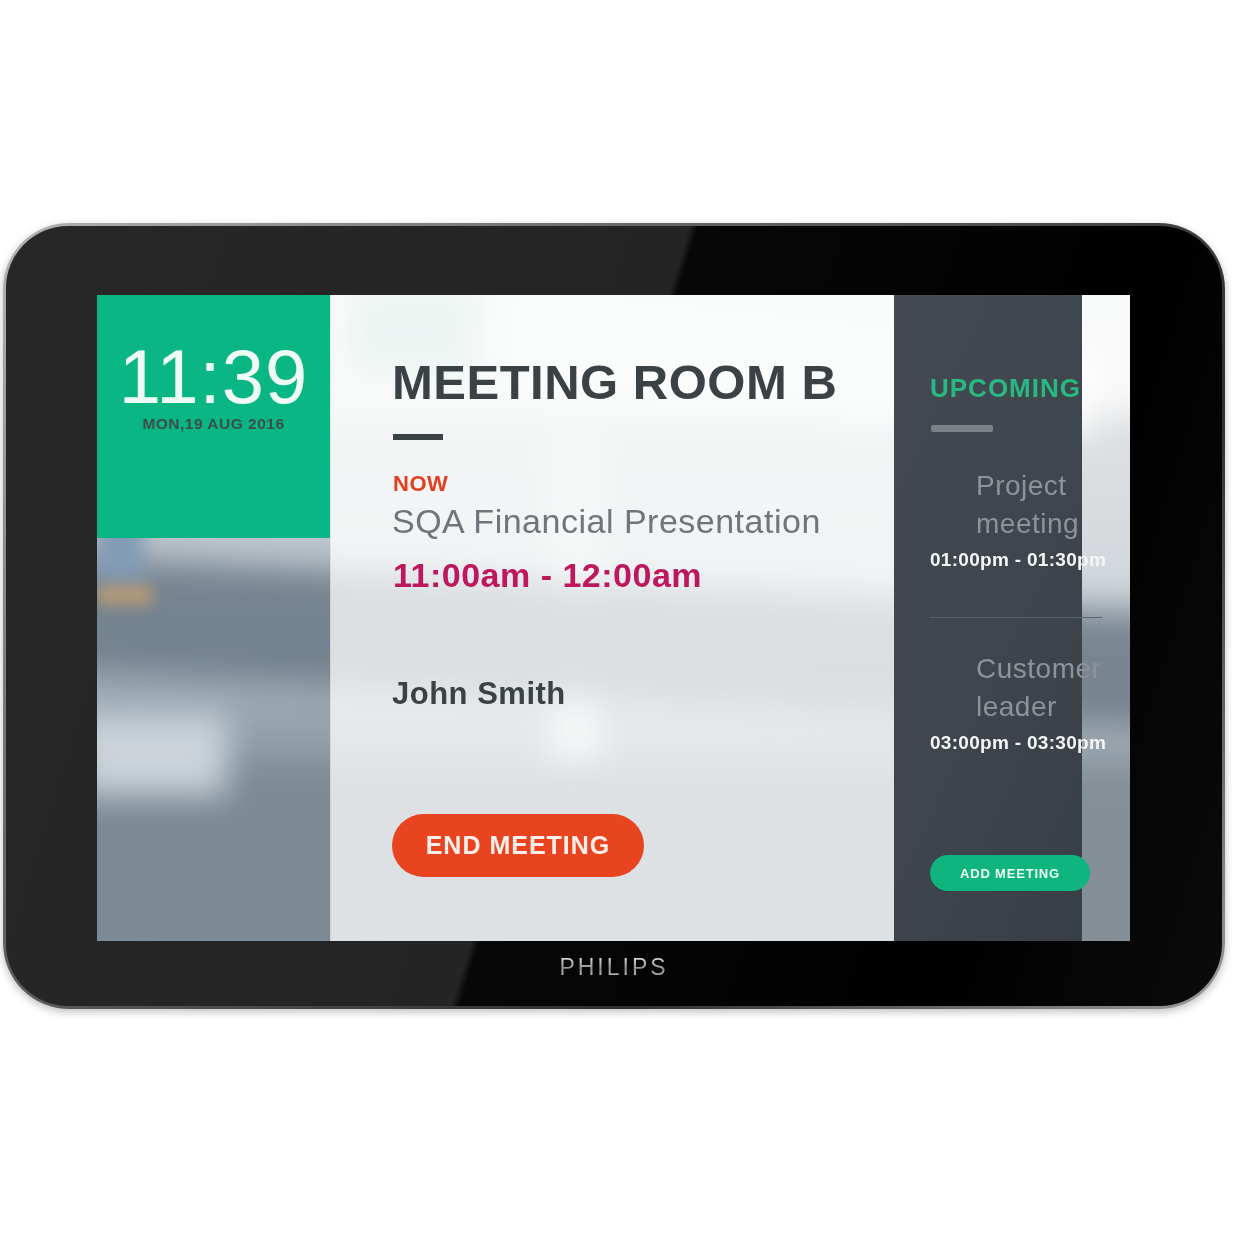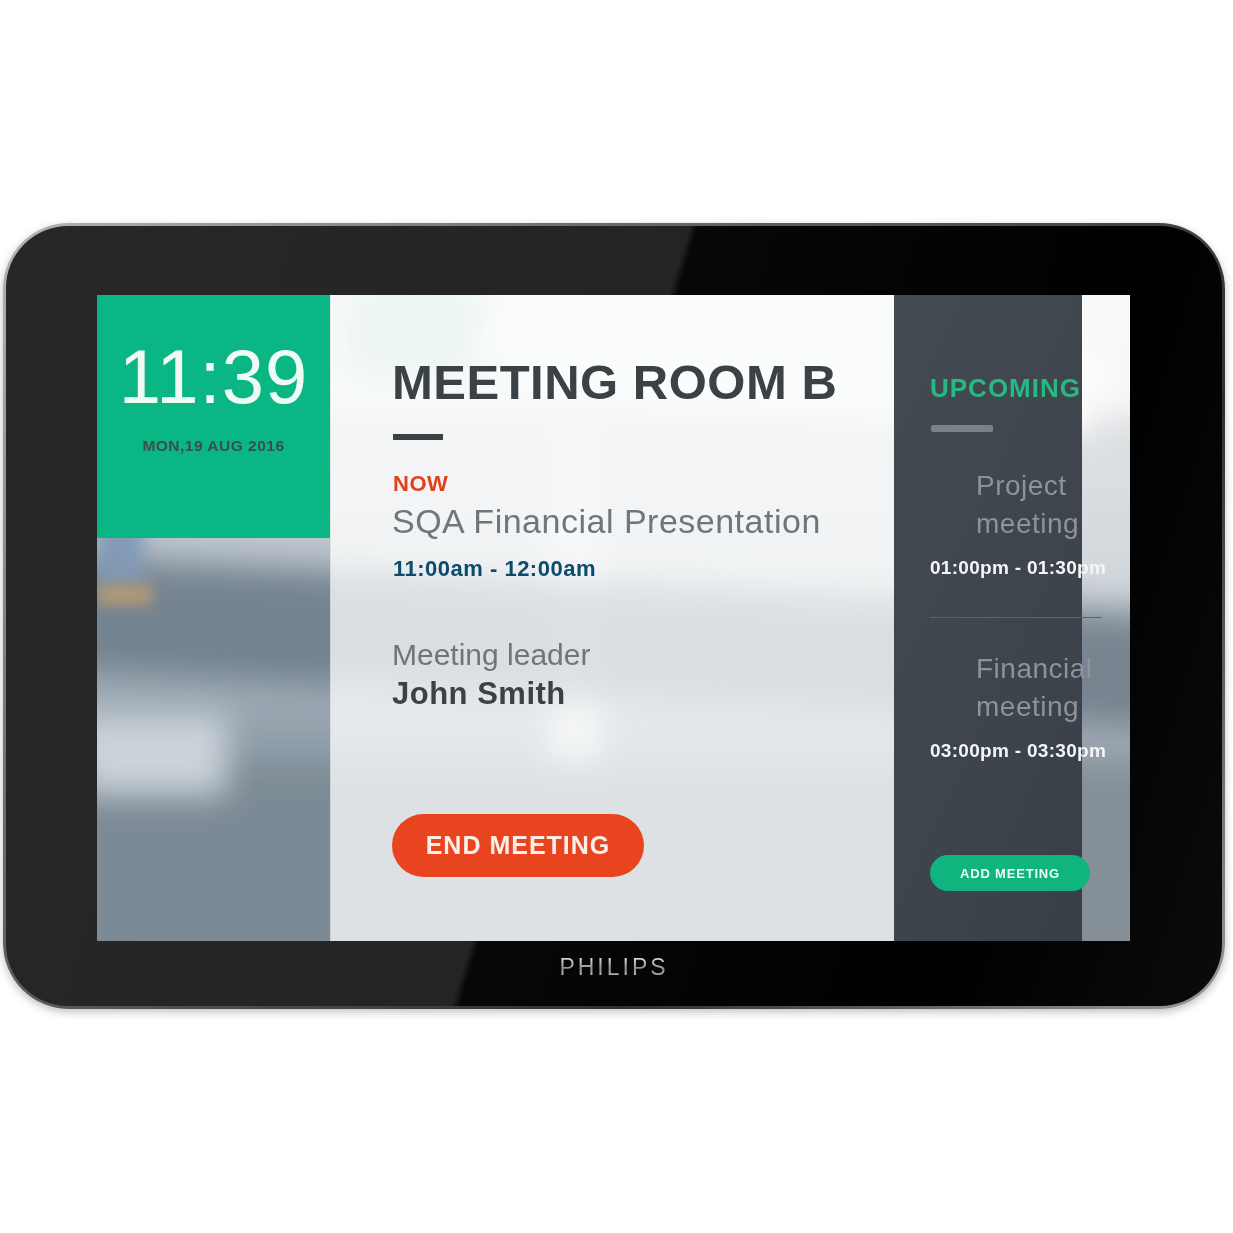--- a/index.html
+++ b/index.html
@@ -56,21 +56,21 @@
   
   .clock-panel {
     position: absolute; left: 0; top: 0; width: 233px; height: 243px;
     background: #0ab684; text-align: center;
   }
   .clock-time {
     margin-top: 44px; font-size: 76px; font-weight: 200; letter-spacing: 1px;
     color: #eefbf5; line-height: 1;
   }
   .clock-date {
-    margin-top: 22px; font-size: 15.5px; font-weight: 700; letter-spacing: 0.5px;
+    font-size: 15.5px; font-weight: 700; letter-spacing: 0.5px;
     color: #3c4e49;
   }
 
   
   .center-col { position: absolute; left: 233px; top: 11px; width: 564px; height: 646px; }
   .room-title {
     position: absolute; left: 62px; top: 48px;
     font-size: 49px; font-weight: 700; color: #3b4245; letter-spacing: 0.5px; white-space: nowrap;
   }
   .title-dash {
@@ -79,21 +79,21 @@
   .now-label {
     position: absolute; left: 63px; top: 165px;
     font-size: 22px; font-weight: 700; color: #e2401c; letter-spacing: 0.5px;
   }
   .meeting-title {
     position: absolute; left: 62px; top: 196px;
     font-size: 34px; font-weight: 300; color: #6e767c; letter-spacing: 0.5px; white-space: nowrap;
   }
   .meeting-time {
     position: absolute; left: 63px; top: 250px;
-    font-size: 22px; font-weight: 700; color: #0c4a6e; letter-spacing: 0.5px;
+    font-size: 34px; font-weight: 700; color: #be185d; letter-spacing: 0.5px;
   }
   .leader-label {
     position: absolute; left: 62px; top: 332px;
     font-size: 30px; font-weight: 300; color: #6e767c;
   }
   .leader-name {
     position: absolute; left: 62px; top: 370px;
     font-size: 31px; font-weight: 700; color: #3b4245; letter-spacing: 0.5px;
   }
   .end-button {
@@ -116,21 +116,21 @@
     position: absolute; left: 37px; top: 130px; width: 62px; height: 7px;
     background: #7b8187; border-radius: 2px;
   }
   .event { position: absolute; left: 36px; width: 170px; }
   .event-1 { top: 172px; }
   .event-2 { top: 355px; }
   .event-name {
     font-size: 28px; font-weight: 300; color: #8d9399; line-height: 38px; letter-spacing: 0.5px; margin-left: 46px;
   }
   .event-time {
-    margin-top: 14px; font-size: 19px; font-weight: 700; color: #f4f5f6; letter-spacing: 0.3px; white-space: nowrap;
+    margin-top: 6px; font-size: 19px; font-weight: 700; color: #f4f5f6; letter-spacing: 0.3px; white-space: nowrap;
   }
   .sidebar-divider {
     position: absolute; left: 36px; top: 322px; width: 172px; height: 1px; background: #5b6168;
   }
   .add-button {
     position: absolute; left: 36px; top: 560px; width: 160px; height: 36px;
     background: #0fb47f; border: none; border-radius: 18px; cursor: pointer;
     color: #eefbf5; font-size: 13px; font-weight: 700; letter-spacing: 0.8px;
     font-family: "Liberation Sans", sans-serif;
   }
@@ -173,38 +173,37 @@
           <div class="clock-time">11:39</div>
           <div class="clock-date">MON,19 AUG 2016</div>
         </div>
 
         <div class="center-col">
           <div class="room-title">MEETING ROOM B</div>
           <div class="title-dash"></div>
           <div class="now-label">NOW</div>
           <div class="meeting-title">SQA Financial Presentation</div>
           <div class="meeting-time">11:00am - 12:00am</div>
-          <div class="leader-label">Meeting leader</div>
           <div class="leader-name">John Smith</div>
           <button class="end-button">END MEETING</button>
         </div>
 
         <div class="sidebar">
           <div class="sidebar-title">UPCOMING</div>
           <div class="sidebar-dash"></div>
 
           <div class="event event-1">
             <div class="event-name">Project meeting</div>
             <div class="event-time">01:00pm - 01:30pm</div>
           </div>
 
           <div class="sidebar-divider"></div>
 
           <div class="event event-2">
-            <div class="event-name">Financial meeting</div>
+            <div class="event-name">Customer leader</div>
             <div class="event-time">03:00pm - 03:30pm</div>
           </div>
 
           <button class="add-button">ADD MEETING</button>
         </div>
 
       </div>
 
       <div class="brand-logo">PHILIPS</div>
 

